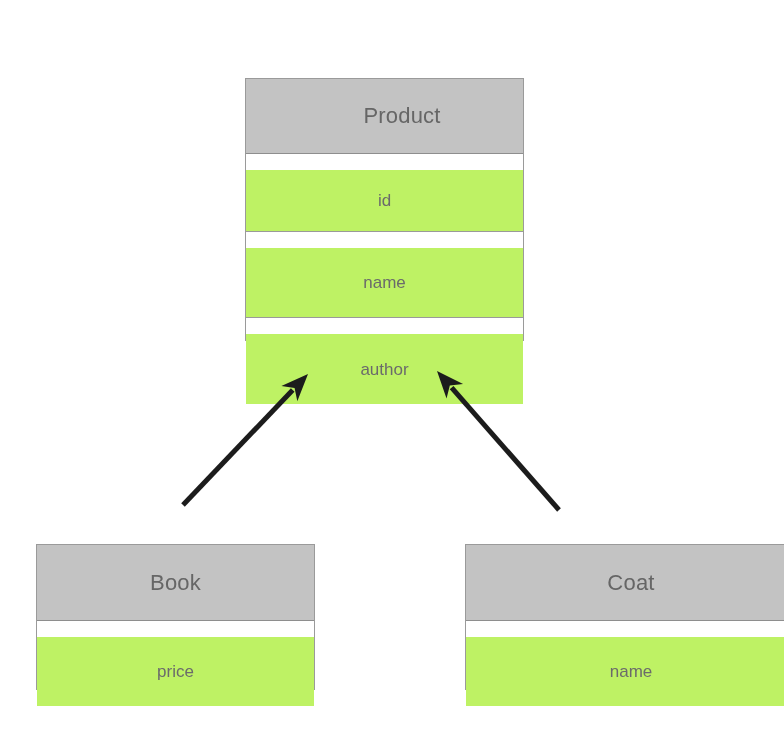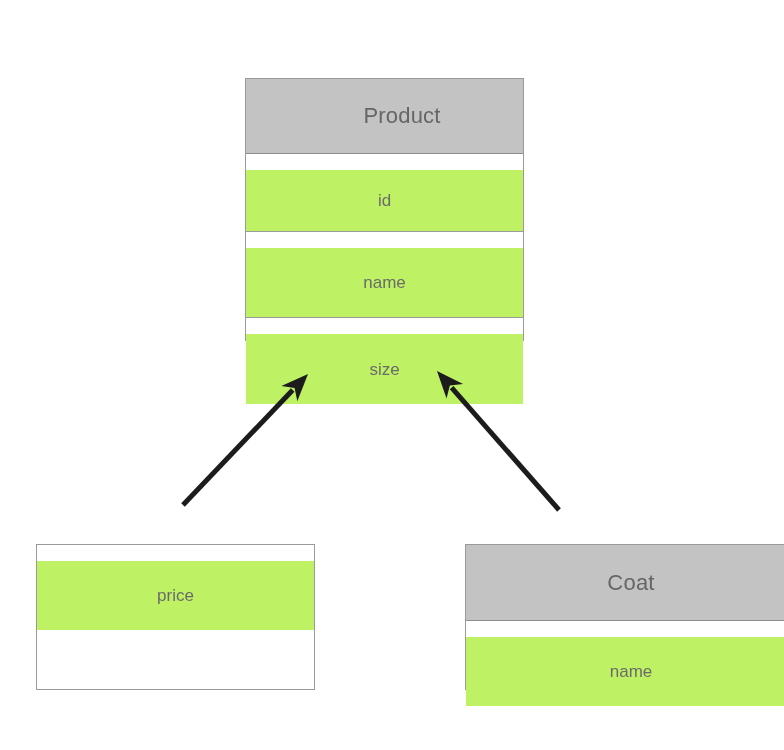--- a/index.html
+++ b/index.html
@@ -99,24 +99,25 @@
 </style>
 </head>
 <body>
 
 <div id="canvas">
 
   <div class="uml-class" id="class-product">
     <div class="uml-header">Product</div>
     <div class="uml-attr">id</div>
     <div class="uml-attr attr-tall">name</div>
-    <div class="uml-attr attr-tall">size</div>
+    <div class="uml-attr attr-tall">author</div>
   </div>
 
   <div class="uml-class" id="class-book">
+    <div class="uml-header">Book</div>
     <div class="uml-attr">price</div>
   </div>
 
   <div class="uml-class" id="class-coat">
     <div class="uml-header">Coat</div>
     <div class="uml-attr">name</div>
   </div>
 
   <svg id="arrow-layer" width="784" height="750" viewBox="0 0 784 750">
     <g id="arrow-book-to-product">

